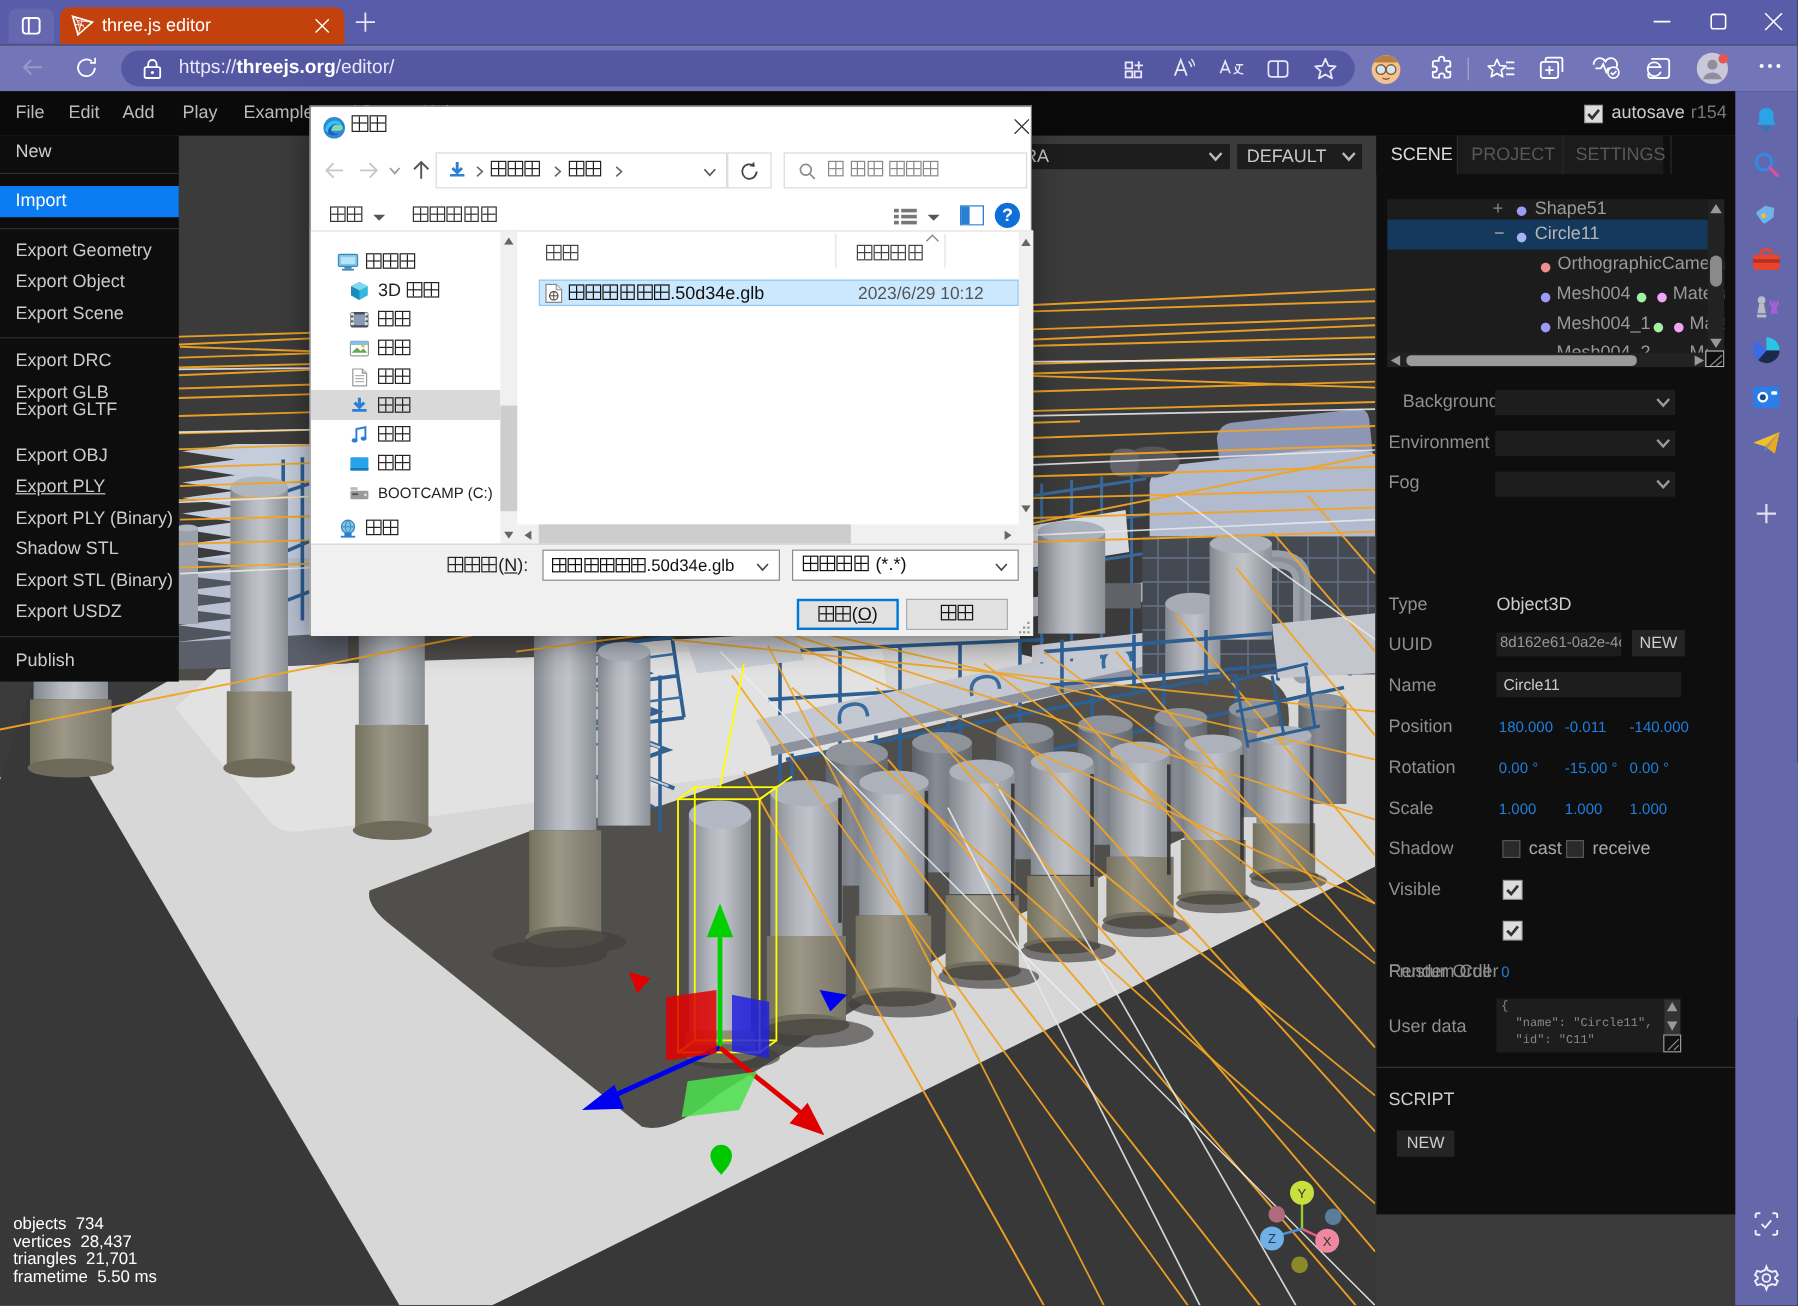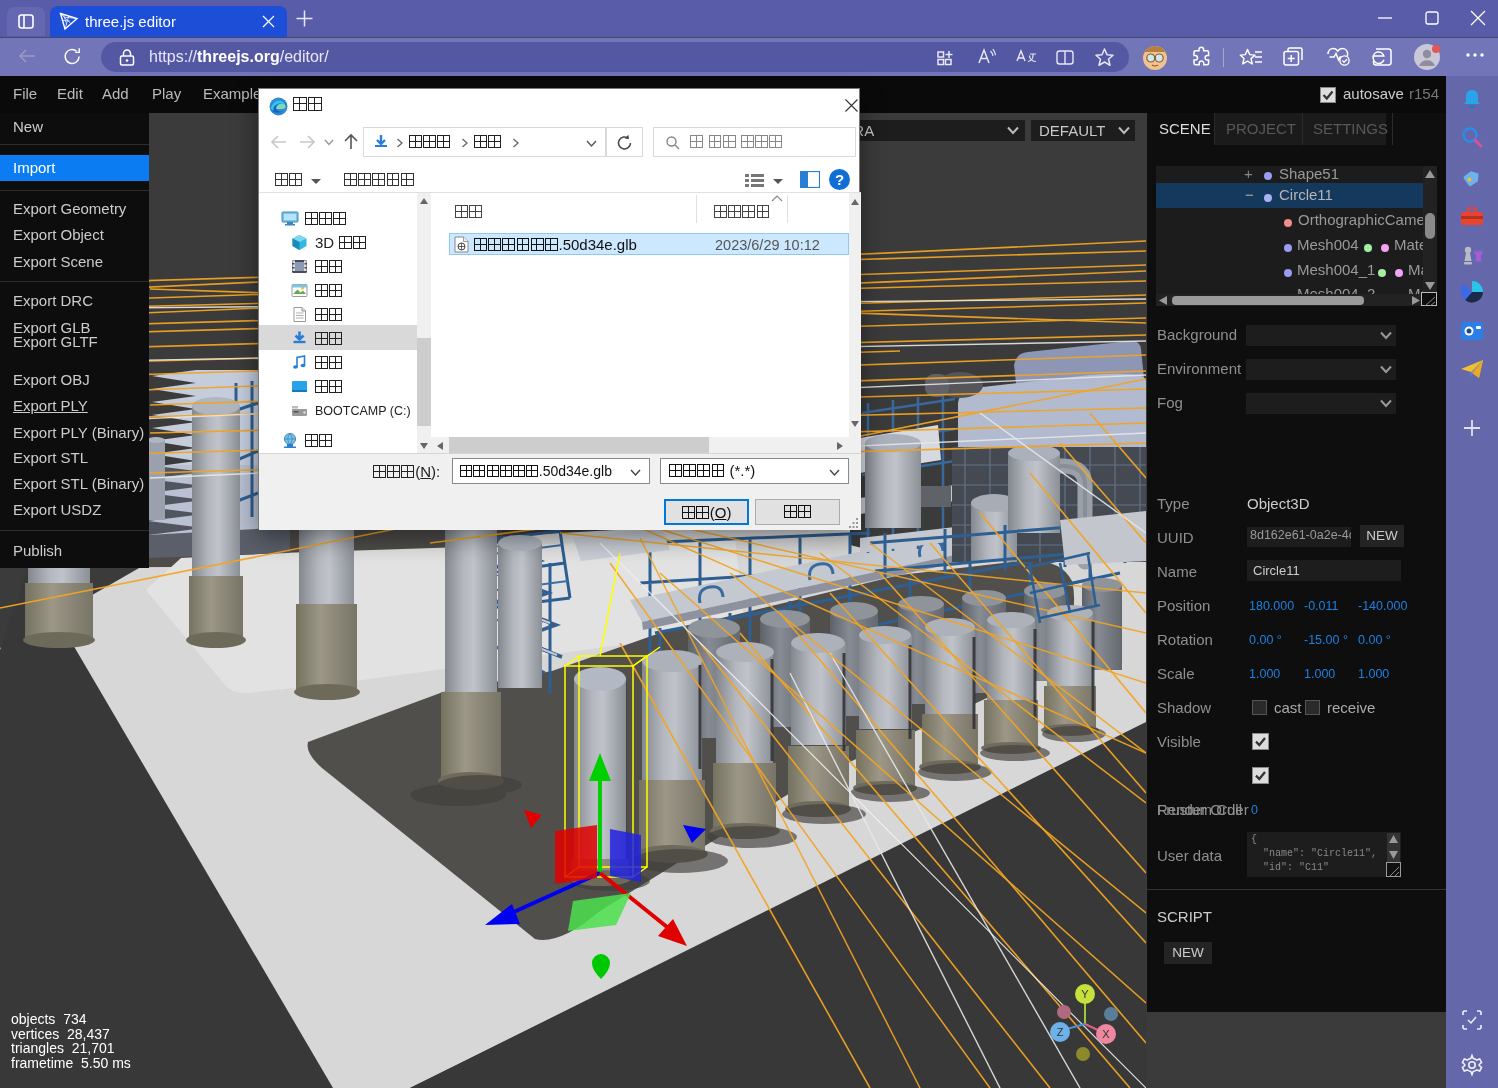--- a/index.html
+++ b/index.html
@@ -9,21 +9,21 @@
 
 
 .cj { display:inline-block; width:0.86em; height:0.86em; border:0.075em solid currentColor;
   position:relative; vertical-align:-0.07em; margin:0 0.06em 0 0.02em; }
 .cj::before { content:""; position:absolute; left:0; right:0; top:42%; border-top:0.07em solid currentColor; }
 .cj::after { content:""; position:absolute; top:0; bottom:0; left:44%; border-left:0.07em solid currentColor; }
 
 
 #titlebar { position:absolute; left:0; top:0; width:1498px; height:37px; background:#595ca8; }
 #tabactions { position:absolute; left:7px; top:7px; width:38px; height:29px; background:#6568b0; border-radius:7px 7px 0 0; }
-#tab { position:absolute; left:50px; top:6px; width:237px; height:31px; background:#1d4ed8; border-radius:8px 8px 0 0; }
+#tab { position:absolute; left:50px; top:6px; width:237px; height:31px; background:#c2410c; border-radius:8px 8px 0 0; }
 #tabtitle { position:absolute; left:35px; top:7px; color:#fff; font-size:15px; }
 #newtab { position:absolute; left:296px; top:10px; }
 #toolbar { position:absolute; left:0; top:37px; width:1498px; height:39px; background:#7275b8; border-top:1px solid #44476e; }
 #addrpill { position:absolute; left:101px; top:4px; width:1028px; height:30px; background:#5457a2; border-radius:15px; }
 #url { position:absolute; left:48px; top:5.5px; font-size:16px; color:#e8e8fa; }
 #url b { color:#ffffff; font-weight:bold; }
 
 
 #sidebar { position:absolute; left:1446px; top:76px; width:52px; height:1012px; background:#6467aa; }
 
@@ -642,21 +642,21 @@
     <span class="it" style="top:87px;">Export Geometry</span>
     <span class="it" style="top:113px;">Export Object</span>
     <span class="it" style="top:140px;">Export Scene</span>
     <div class="hr" style="top:168px;"></div>
     <span class="it" style="top:179px;">Export DRC</span>
     <span class="it" style="top:206px;">Export GLB</span>
     <span class="it" style="top:220px;">Export GLTF</span>
     <span class="it" style="top:258px;">Export OBJ</span>
     <span class="it" style="top:284px;text-decoration:underline;">Export PLY</span>
     <span class="it" style="top:311px;">Export PLY (Binary)</span>
-    <span class="it" style="top:336px;">Export STL</span>
+    <span class="it" style="top:336px;">Shadow STL</span>
     <span class="it" style="top:362px;">Export STL (Binary)</span>
     <span class="it" style="top:388px;">Export USDZ</span>
     <div class="hr" style="top:417px;"></div>
     <span class="it" style="top:429px;">Publish</span>
   </div>
 
   <div id="rpanel">
 
     <div class="tabrow" style="top:0;">
       <div class="tabsel" style="left:0;width:68px;"></div>
@@ -719,21 +719,21 @@
         <div style="position:absolute;left:16px;top:2px;width:192px;height:9px;background:#9a9a9a;border-radius:4px;"></div>
         <svg style="position:absolute;left:256px;top:2px" width="8" height="9">
             <path d="M8 4.5 L0 0 L0 9 Z" fill="#999"></path>
           </svg>
       </div>
       <div style="position:absolute;right:0;bottom:0;width:16px;height:14px;background:#0e0e0e;border:1px solid #bbb;"><svg width="14" height="12">
             <path d="M13 2 L3 11 M13 7 L8 11" stroke="#888" stroke-width="1"></path>
           </svg></div>
     </div>
 
-    <span class="lbl" style="top:213px;">Background</span>
+    <span class="lbl" style="top:213px;margin-left:12px;">Background</span>
     <div style="position:absolute;left:99px;top:212px;width:150px;height:21px;background:#1d1d1d;">
         <svg style="position:absolute;right:4px;top:6px" width="12" height="9">
           <path d="M1 1.5 L6 7 L11 1.5" stroke="#999" stroke-width="2" fill="none"></path>
         </svg>
       </div>
     <span class="lbl" style="top:247px;">Environment</span>
     <div style="position:absolute;left:99px;top:246px;width:150px;height:21px;background:#1d1d1d;">
         <svg style="position:absolute;right:4px;top:6px" width="12" height="9">
           <path d="M1 1.5 L6 7 L11 1.5" stroke="#999" stroke-width="2" fill="none"></path>
         </svg>

